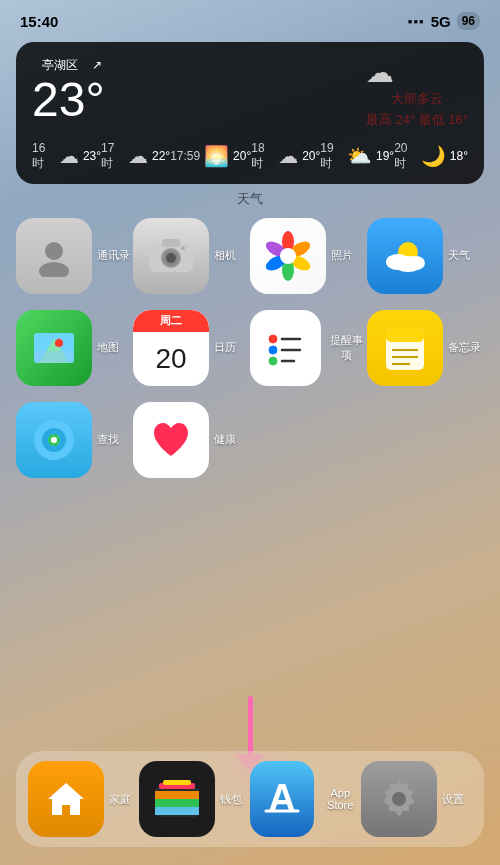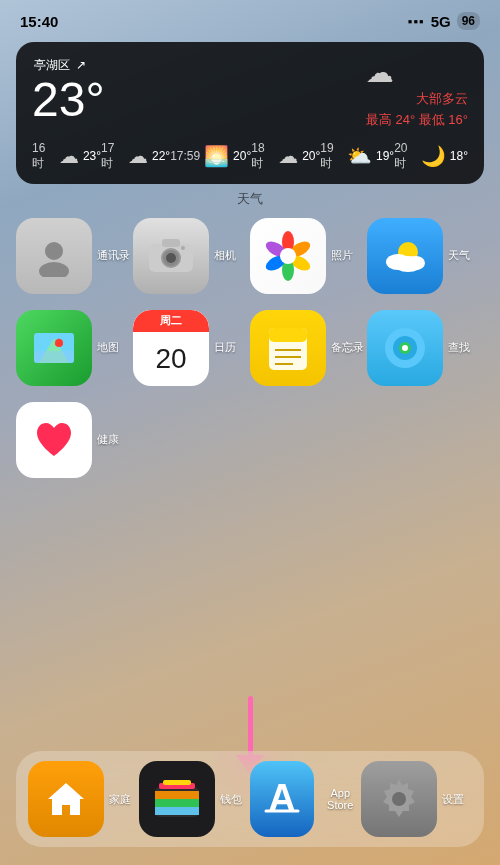--- a/index.html
+++ b/index.html
@@ -49,31 +49,31 @@
     .weather-top-row {
       display: flex;
       justify-content: space-between;
       align-items: flex-start;
     }
     .weather-location {
       font-size: 14px;
       font-weight: 500;
       color: #fff;
     }
-    .weather-location span { font-size: 12px; margin-left: 2px; }
+    .weather-location span { font-size: 12px; margin-left: 10px; }
     .weather-temp {
       font-size: 48px;
       font-weight: 200;
       line-height: 1.1;
       color: #fff;
     }
     .weather-right-info {
-      text-align: right;
+      text-align: center;
       font-size: 13px;
-      color: #ef4444;
+      color: #7f1d1d;
       line-height: 1.6;
     }
     .weather-cloud-icon { font-size: 28px; color: #ccc; }
     .weather-hourly {
       display: flex;
       justify-content: space-between;
       margin-top: 10px;
     }
     .weather-hour {
       display: flex;
@@ -360,20 +360,33 @@
       <div style="background:#ff3b30;width:100%;height:22px;border-radius:18px 18px 0 0;display:flex;align-items:center;justify-content:center;">
         <span style="color:white;font-size:11px;font-weight:600;">周二</span>
       </div>
       <div style="flex:1;display:flex;align-items:center;justify-content:center;">
         <span style="color:#1c1c1e;font-size:28px;font-weight:300;">20</span>
       </div>
     </div>
     <span class="app-label">日历</span>
   </div>
 
+  <div class="app-item">
+    <div class="app-icon icon-reminders" style="background:white;">
+      <svg width="46" height="46" viewBox="0 0 46 46">
+        <circle cx="11" cy="14" r="4" fill="#ff3b30" stroke="#ff3b30"></circle>
+        <circle cx="11" cy="25" r="4" fill="#007aff" stroke="#007aff"></circle>
+        <circle cx="11" cy="36" r="4" fill="#34c759" stroke="#34c759"></circle>
+        <line x1="20" y1="14" x2="38" y2="14" stroke="#333" stroke-width="2.5" stroke-linecap="round"></line>
+        <line x1="20" y1="25" x2="38" y2="25" stroke="#333" stroke-width="2.5" stroke-linecap="round"></line>
+        <line x1="20" y1="36" x2="32" y2="36" stroke="#333" stroke-width="2.5" stroke-linecap="round"></line>
+      </svg>
+    </div>
+    <span class="app-label">提醒事项</span>
+  </div>
 
   <div class="app-item">
     <div class="app-icon icon-notes">
       <svg width="46" height="48" viewBox="0 0 46 48">
         <rect x="4" y="4" width="38" height="42" rx="5" fill="#fefce8"></rect>
         <rect x="4" y="4" width="38" height="14" rx="5" fill="#ffd60a"></rect>
         <line x1="10" y1="26" x2="36" y2="26" stroke="#c8a000" stroke-width="2"></line>
         <line x1="10" y1="33" x2="36" y2="33" stroke="#c8a000" stroke-width="2"></line>
         <line x1="10" y1="40" x2="28" y2="40" stroke="#c8a000" stroke-width="2"></line>
       </svg>

